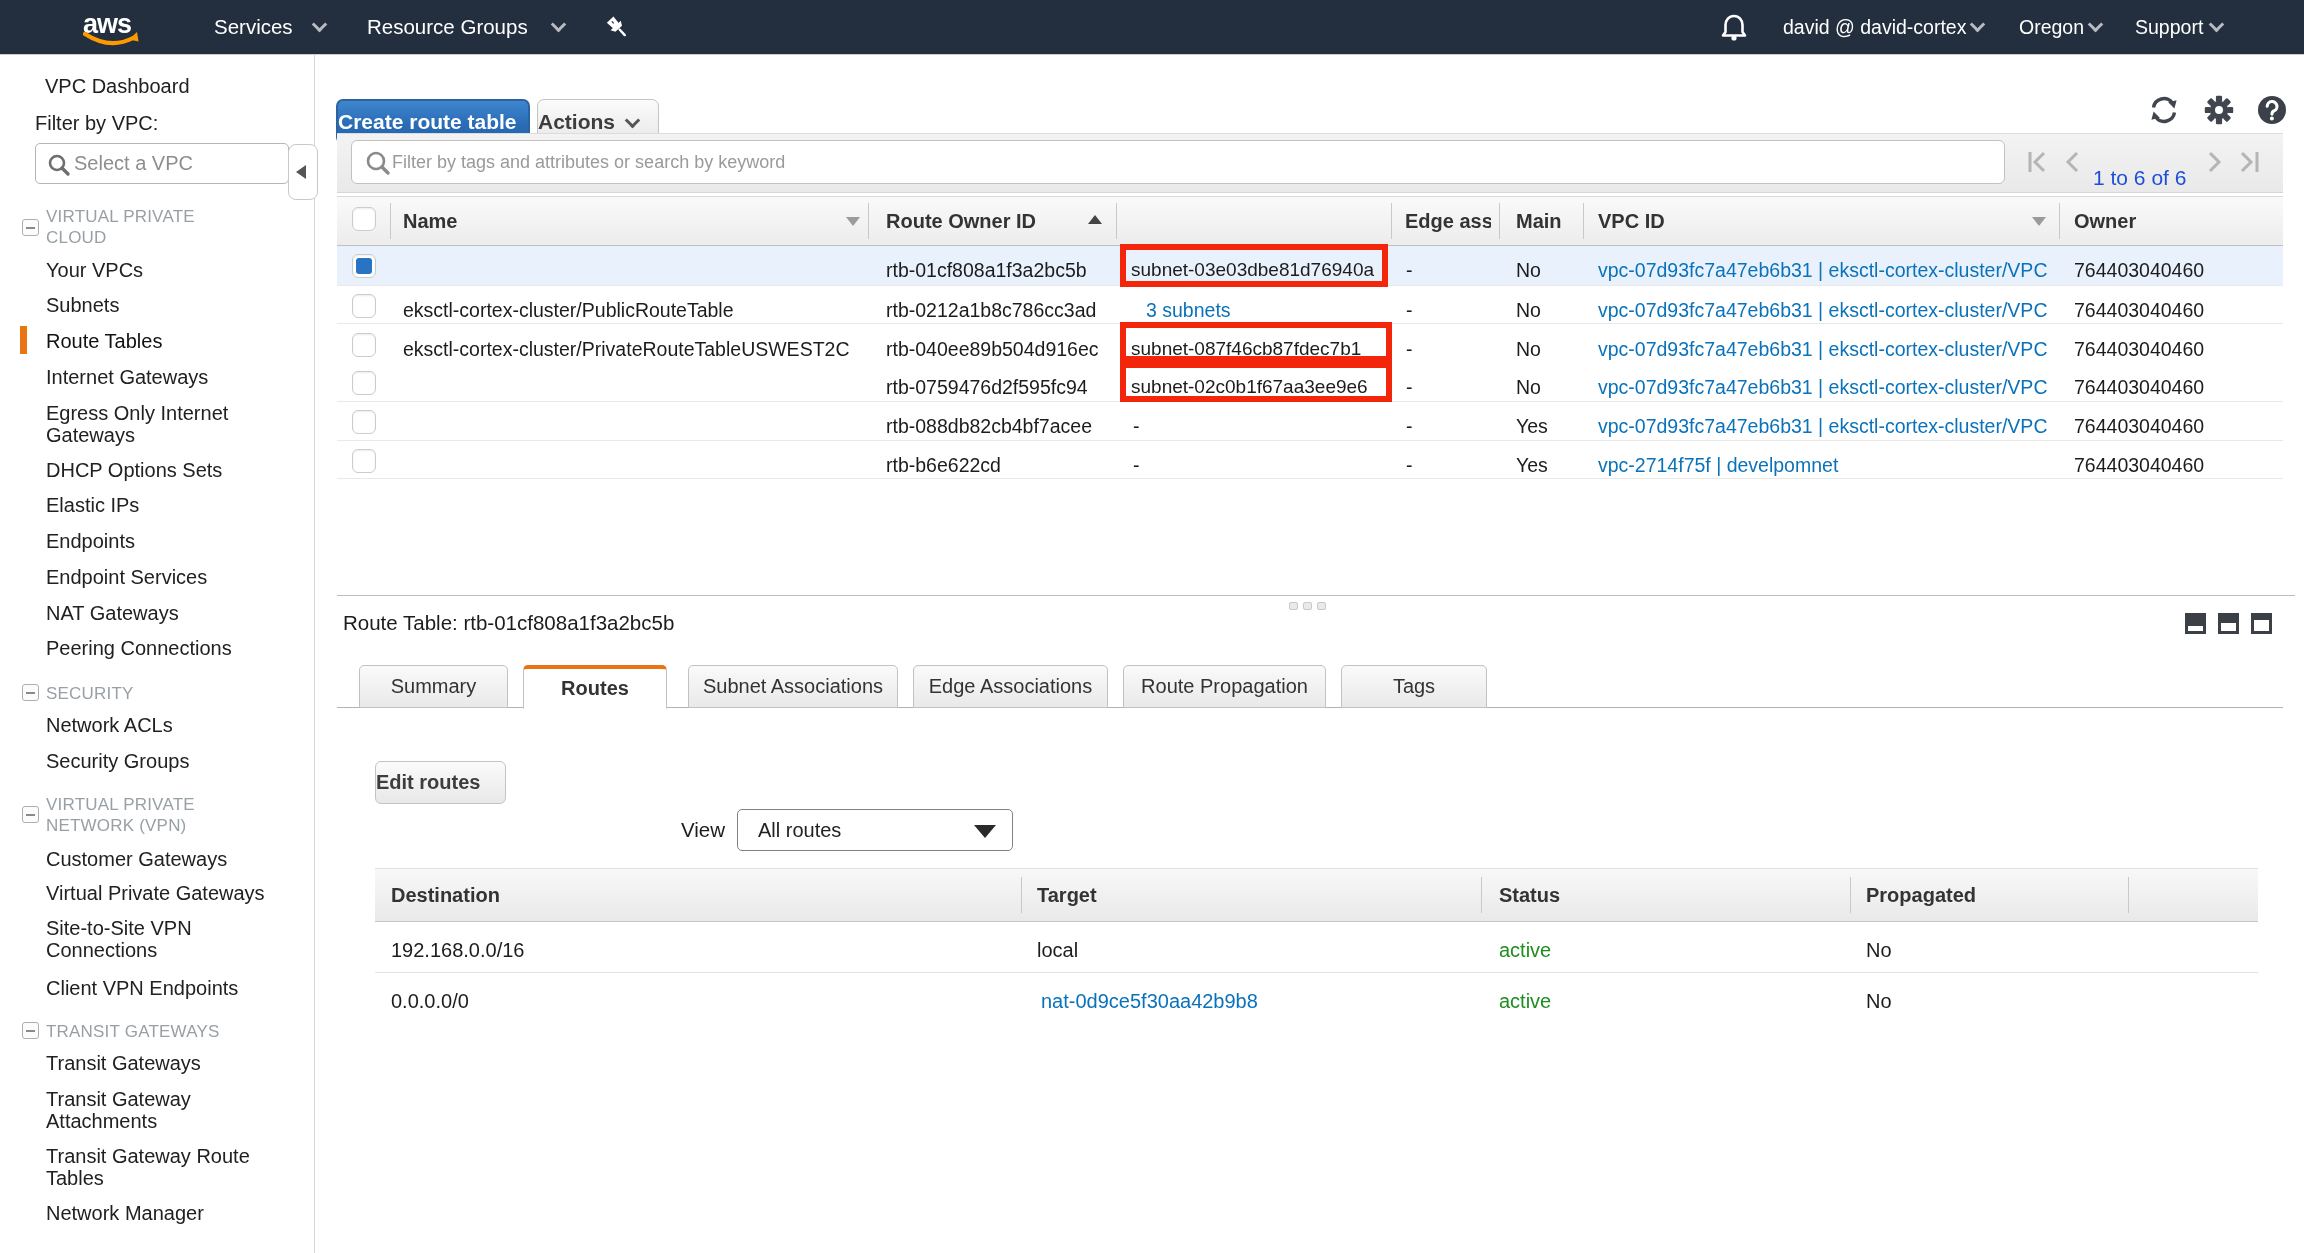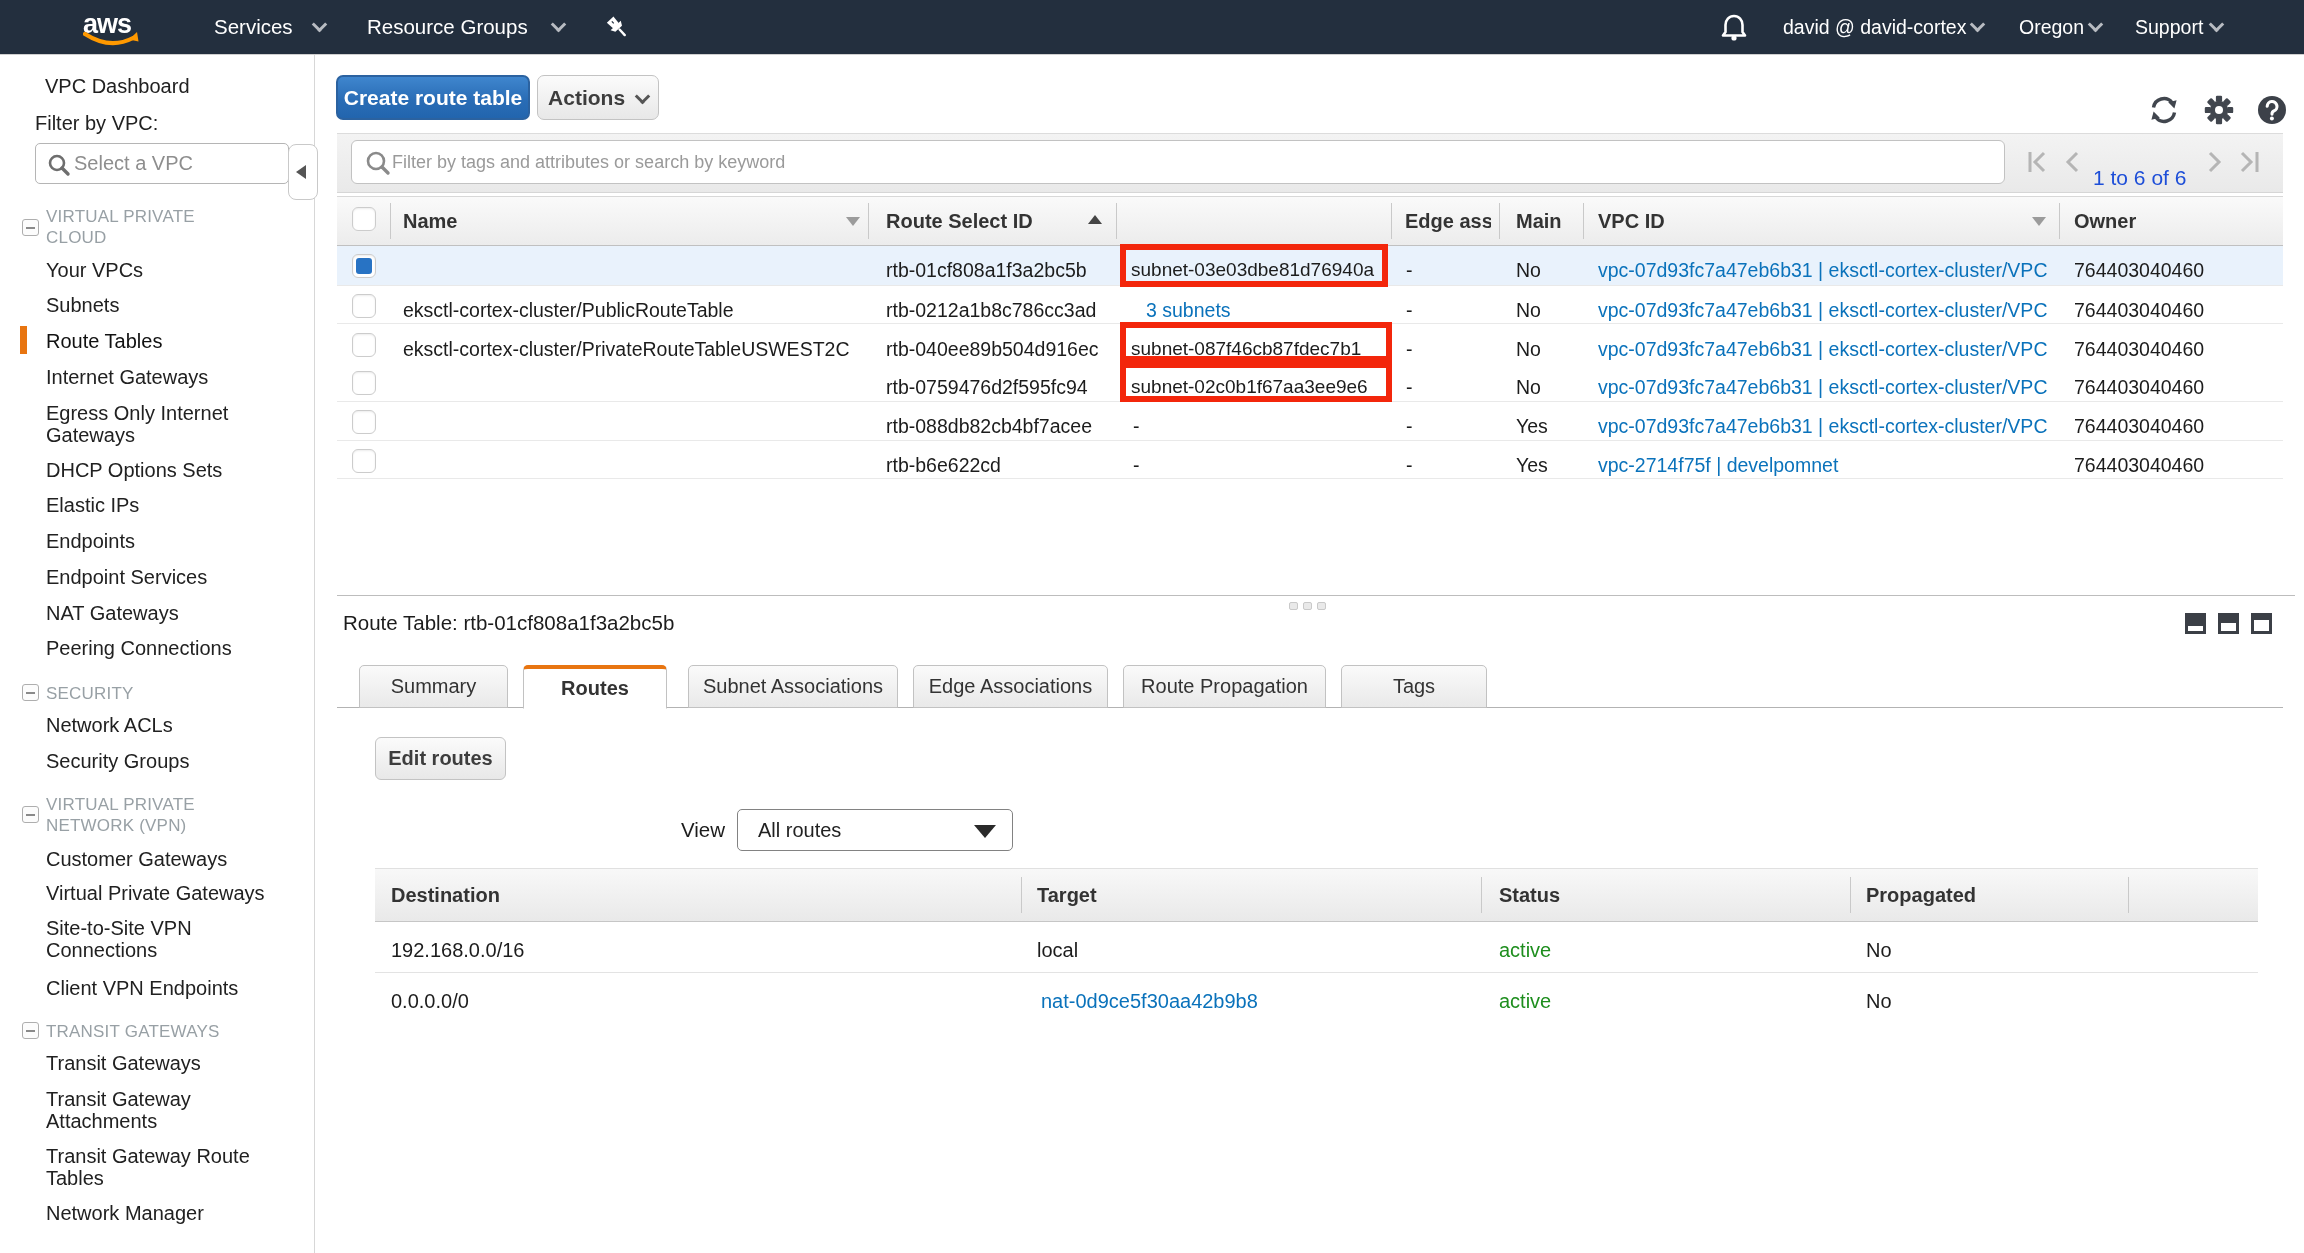--- a/index.html
+++ b/index.html
@@ -7,21 +7,21 @@
 .t { position:absolute; white-space:nowrap; }
 .b { font-weight:normal; }
 .lnk { color:#0a72bb; }
 #main { position:absolute; left:0; top:0; width:2304px; height:1253px; font-size:20px; color:#1c1c1c; }
 
 #topbar { position:absolute; left:0; top:0; width:2304px; height:55px; background:#232f3e; border-bottom:1px solid #cfcfcf; box-sizing:border-box; z-index:20; color:#fff; }
 .navtext { position:absolute; top:0; line-height:54px; color:#fff; font-size:20.5px; }
 .navtext.r { font-size:19.5px; }
 .chev { position:absolute; width:11px; height:11px; border-right:3px solid #b8bcc2; border-bottom:3px solid #b8bcc2; transform:rotate(45deg); }
 
-.btn { position:absolute; border-radius:7px; font-weight:bold; text-align:center; }
+.btn { position:absolute; border-radius:7px; font-weight:bold; text-align:left;margin-top:24px; }
 #btn-create { left:336px; top:75px; width:194px; height:45px; background:linear-gradient(180deg,#3f86ce 0%,#2a6db6 55%,#2265ae 100%); border:2px solid #2b62a0; color:#fff; line-height:41px; font-size:21px; }
 #btn-actions { left:537px; top:75px; width:122px; height:45px; background:linear-gradient(180deg,#fbfbfb 0%,#e8e8e8 100%); border:1px solid #c3c3c3; color:#3d3d3d; line-height:43px; font-size:21px; }
 #btn-edit { left:375px; top:737px; width:131px; height:43px; background:linear-gradient(180deg,#fbfbfb 0%,#e8e8e8 100%); border:1px solid #c3c3c3; color:#3d3d3d; line-height:41px; font-size:20px; border-radius:6px; }
 
 #strip { position:absolute; left:337px; top:133px; width:1946px; height:60px; background:linear-gradient(180deg,#f3f3f3,#e9e9e9); border-top:1px solid #dcdcdc; border-bottom:1px solid #d6d6d6; }
 #search { position:absolute; left:351px; top:140px; width:1654px; height:44px; background:#fff; border:1px solid #c2c2c2; border-radius:6px; }
 
 #thead { position:absolute; left:337px; top:196px; width:1946px; height:50px; background:linear-gradient(180deg,#fafafa,#ececec); border-top:1px solid #d8d8d8; border-bottom:1px solid #c0c0c0; }
 .hdiv { position:absolute; top:203px; width:1px; height:36px; background:#c9c9c9; }
 .hl { position:absolute; top:196px; line-height:50px; font-weight:bold; color:#333; font-size:20px; white-space:nowrap; }
@@ -102,21 +102,21 @@
 <svg style="position:absolute;left:2237px;top:148px" width="24" height="28" viewBox="0 0 24 28">
       <polyline points="5,5 14,14 5,23" fill="none" stroke="#b5b5b5" stroke-width="3"></polyline>
       <line x1="20" y1="4" x2="20" y2="24" stroke="#b5b5b5" stroke-width="3"></line>
     </svg>
 <div id="thead"></div>
 <span class="cb" style="left:352px;top:207px;"></span>
 <div class="hdiv" style="left:390px"></div>
 <div class="hl" style="left:403px">Name</div>
 <div class="arr-dn" style="left:846px;top:217px;border-top-color:#9b9b9b;"></div>
 <div class="hdiv" style="left:868px"></div>
-<div class="hl" style="left:886px">Route Select ID</div>
+<div class="hl" style="left:886px">Route Owner ID</div>
 <div class="arr-up" style="left:1088px;top:215px;"></div>
 <div class="hdiv" style="left:1116px"></div>
 <div class="hdiv" style="left:1391px"></div>
 <div class="hl" style="left:1405px;width:86px;overflow:hidden;">Edge associations</div>
 <div class="hdiv" style="left:1499px"></div>
 <div class="hl" style="left:1516px">Main</div>
 <div class="hdiv" style="left:1583px"></div>
 <div class="hl" style="left:1598px">VPC ID</div>
 <div class="arr-dn" style="left:2032px;top:217px;border-top-color:#9b9b9b;"></div>
 <div class="hdiv" style="left:2059px"></div>

